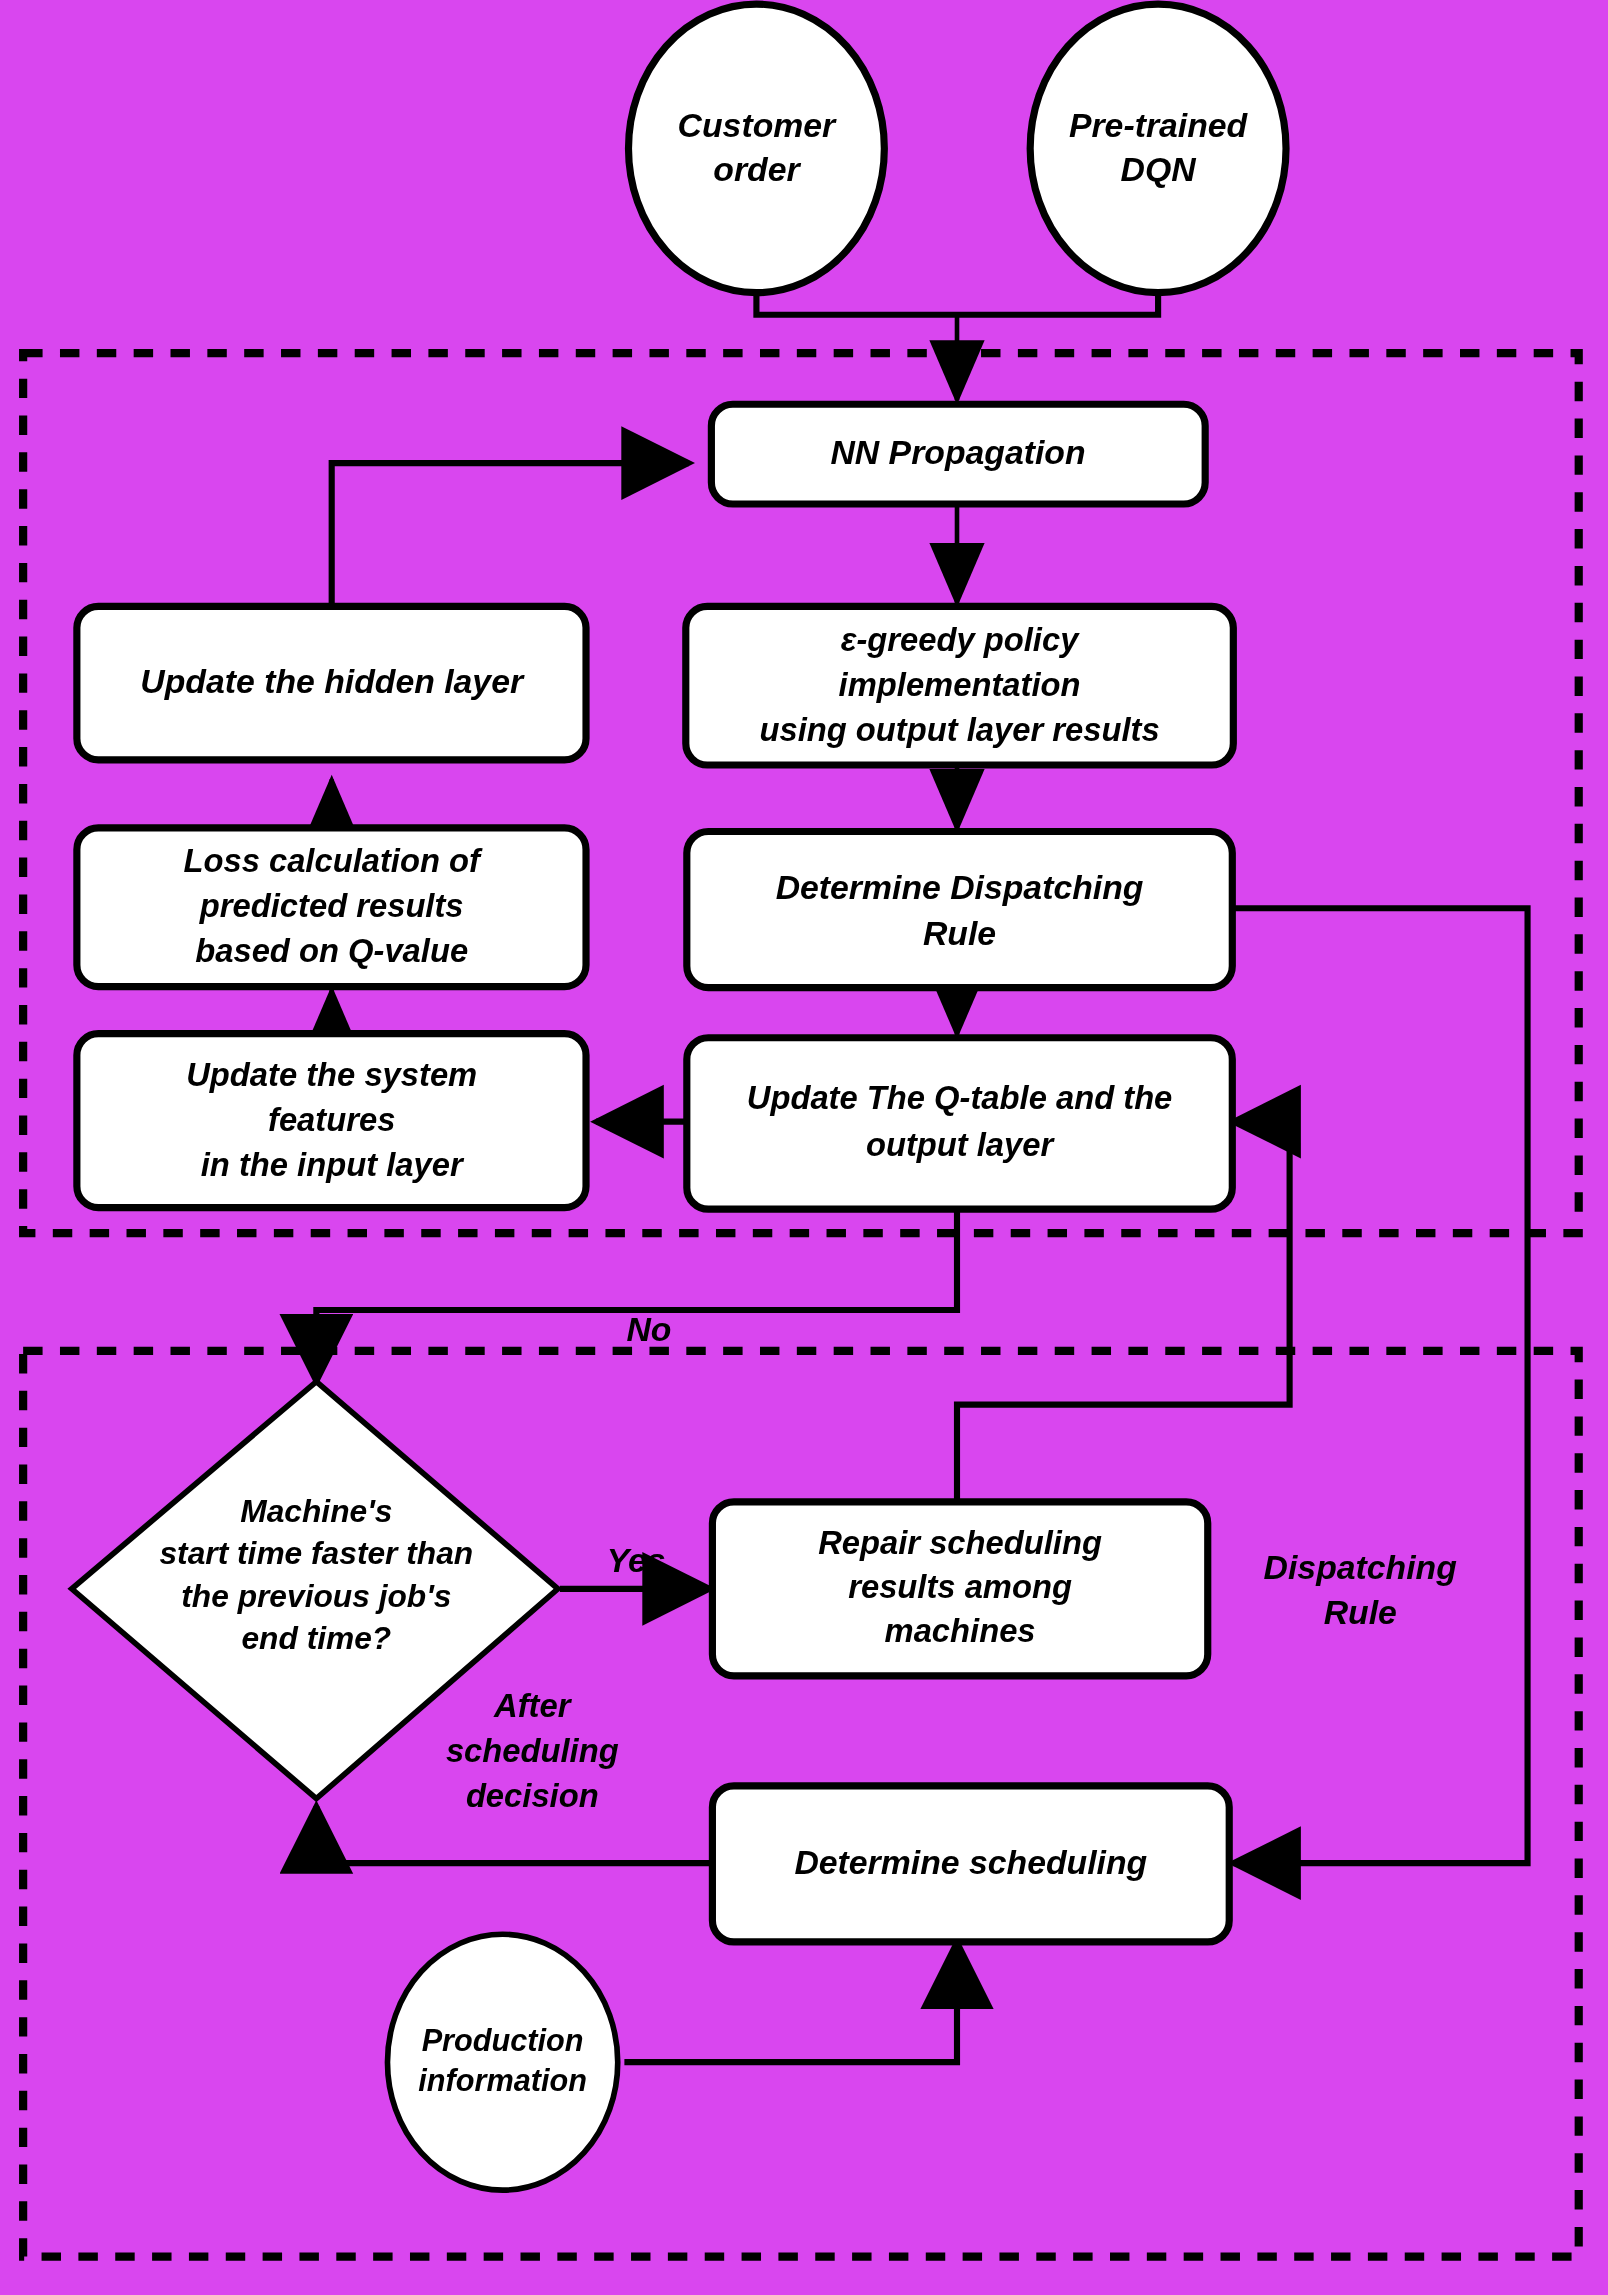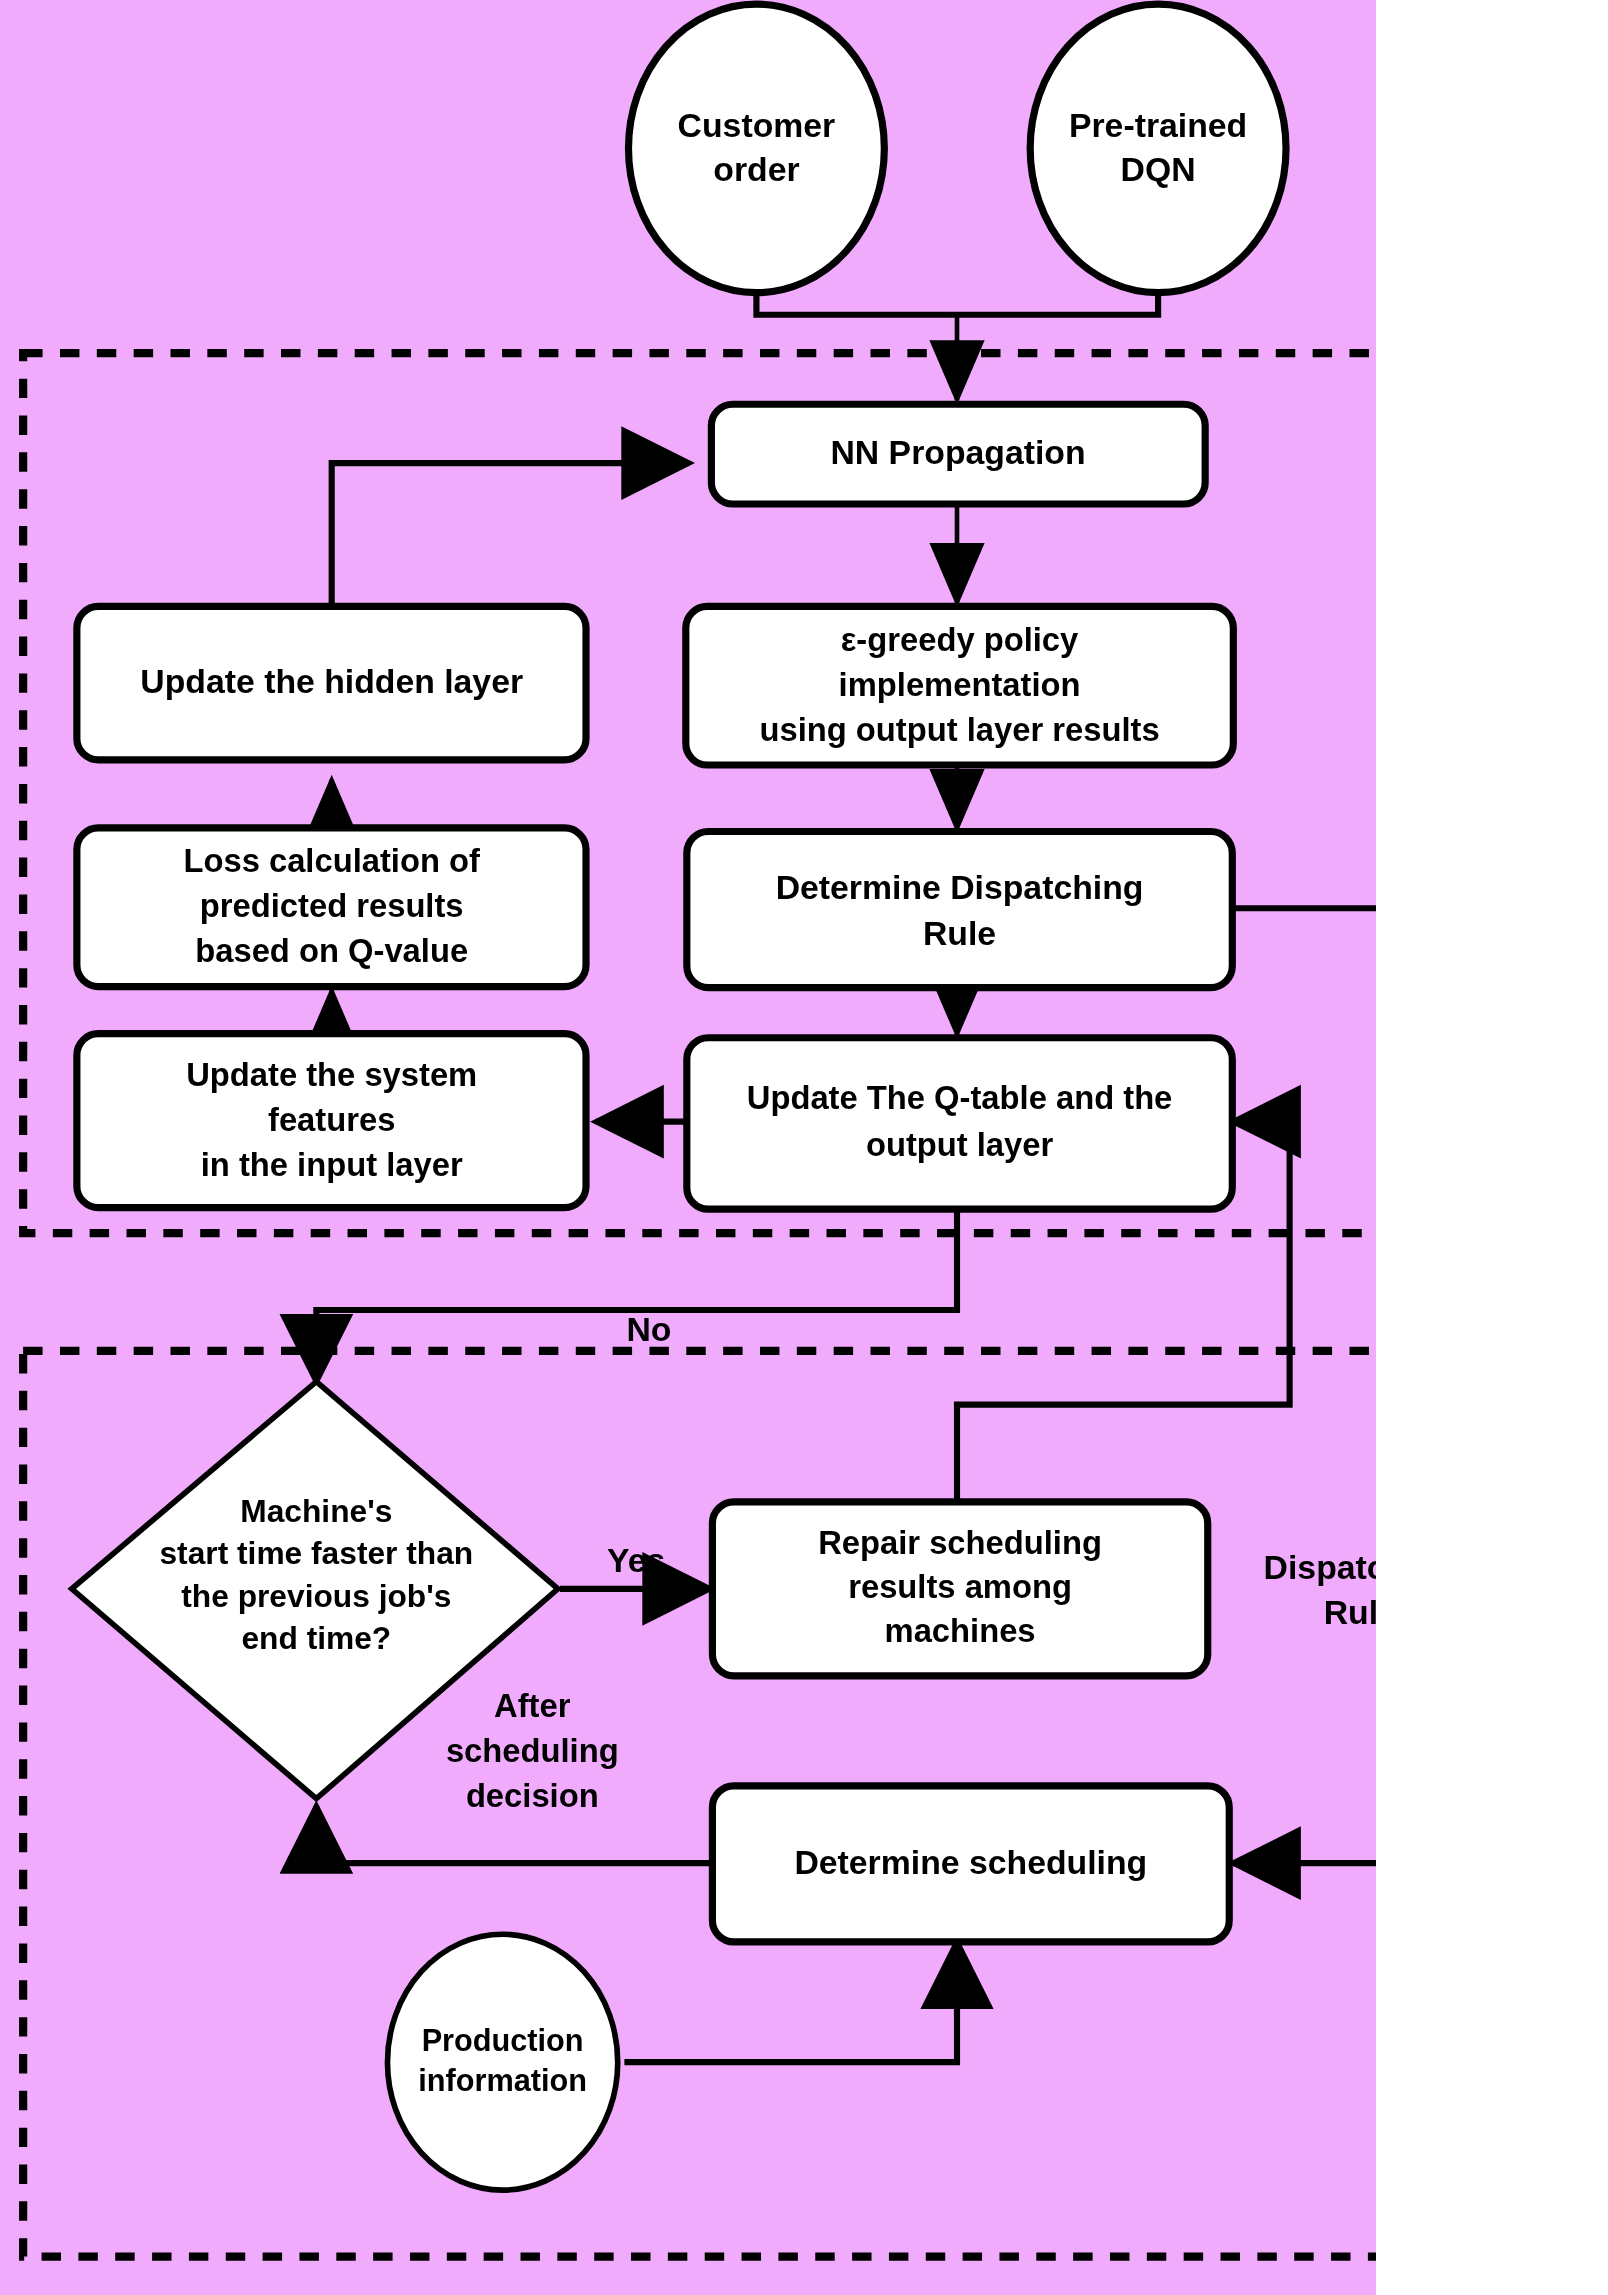--- a/index.html
+++ b/index.html
@@ -1,17 +1,17 @@
 <!DOCTYPE html>
 <html style="font-size:8.2px"><head>
 <meta charset="utf-8">
 <style>
   html,body{margin:0;padding:0;background:#ffffff;}
   body{font-family:"Liberation Sans", sans-serif;}
-  #stage{position:relative;width:1376px;height:2295px;background:#f0abfc;overflow:hidden;}
+  #stage{position:relative;width:1608px;height:2295px;background:#d946ef;overflow:hidden;font-style:italic;}
   svg#fc{position:absolute;left:0;top:0;width:1608px;height:2295px;}
   .nodeText{
     font-family:"Liberation Sans", sans-serif;
     font-weight:bold;
     fill:#000;
     text-anchor:middle;
     dominant-baseline:middle;
   }
   .edgeLabel{
     font-family:"Liberation Sans", sans-serif;

